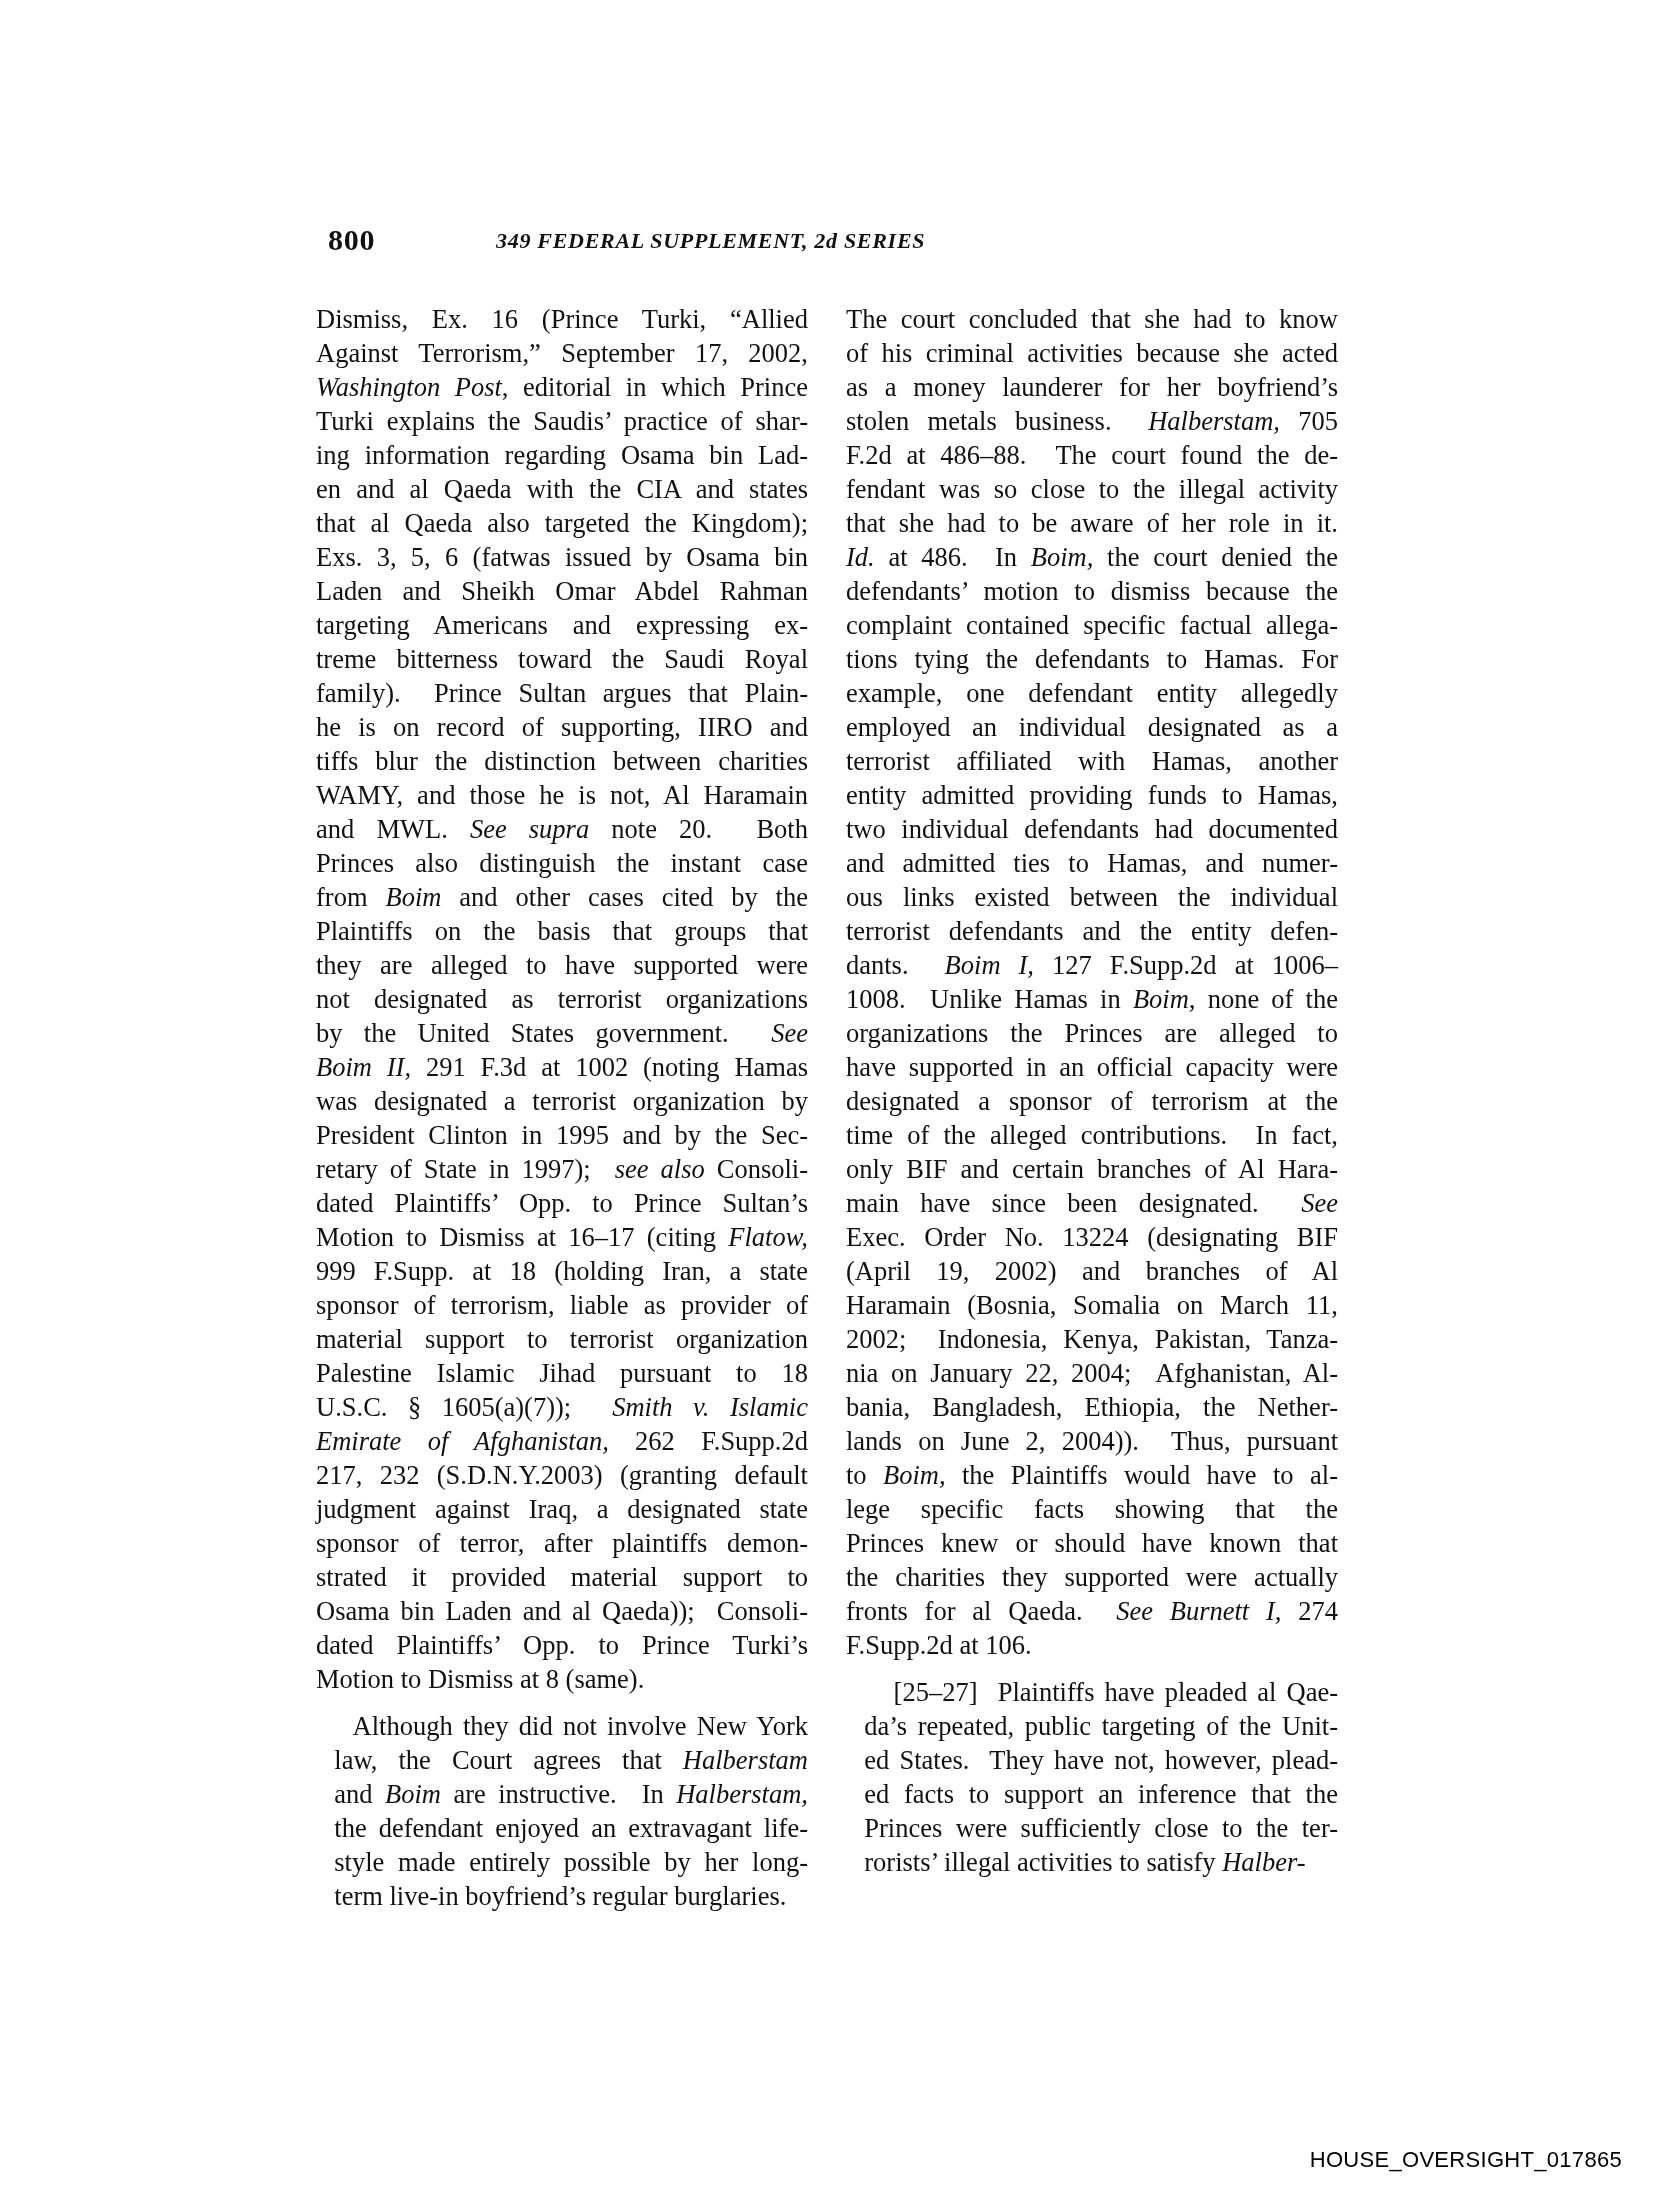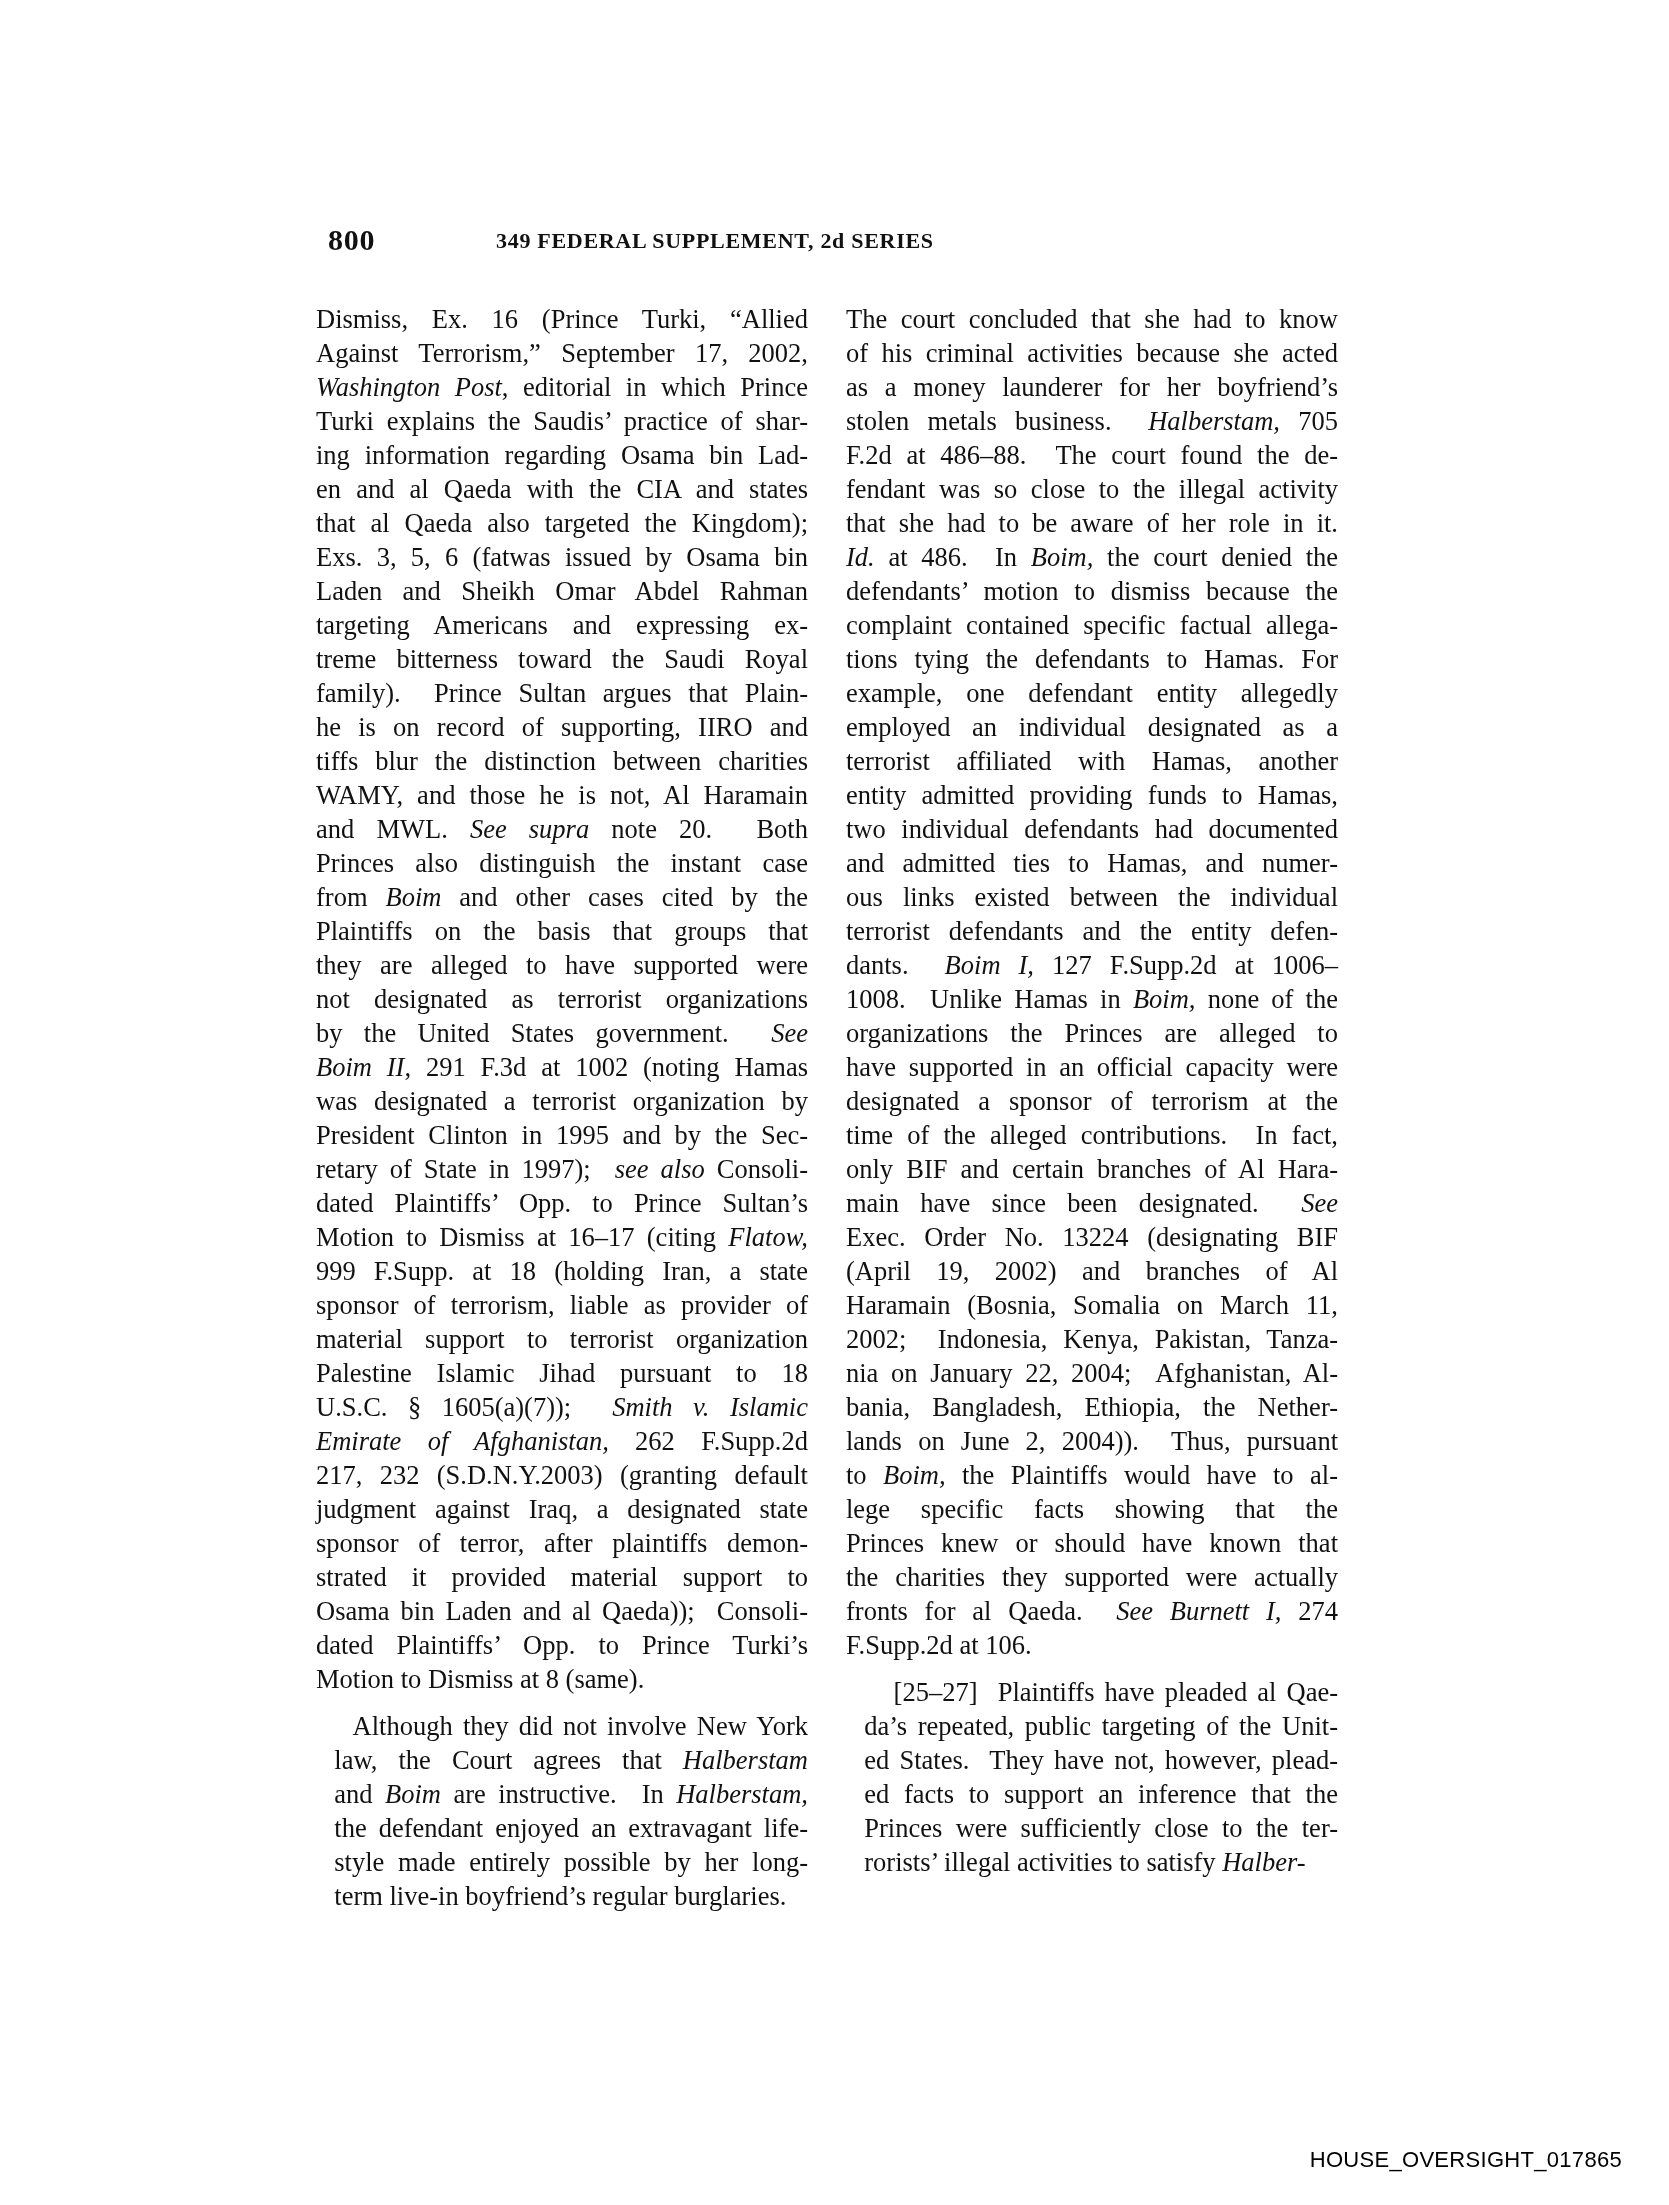--- a/index.html
+++ b/index.html
@@ -34,20 +34,21 @@
     }
     .reporter-title {
       position: absolute;
       left: 168px;
       top: 5.2px;
       font-family: "Liberation Serif", serif;
       font-weight: bold;
       font-size: 22px;
       letter-spacing: 0.7px;
       white-space: nowrap;
+      font-style: italic;
     }
     .column {
       position: absolute;
       top: 302px;
       width: 492px;
       font-family: "Liberation Serif", serif;
       font-size: 26.5px;
       line-height: 34px;
       text-align: justify;
       hyphens: manual;

